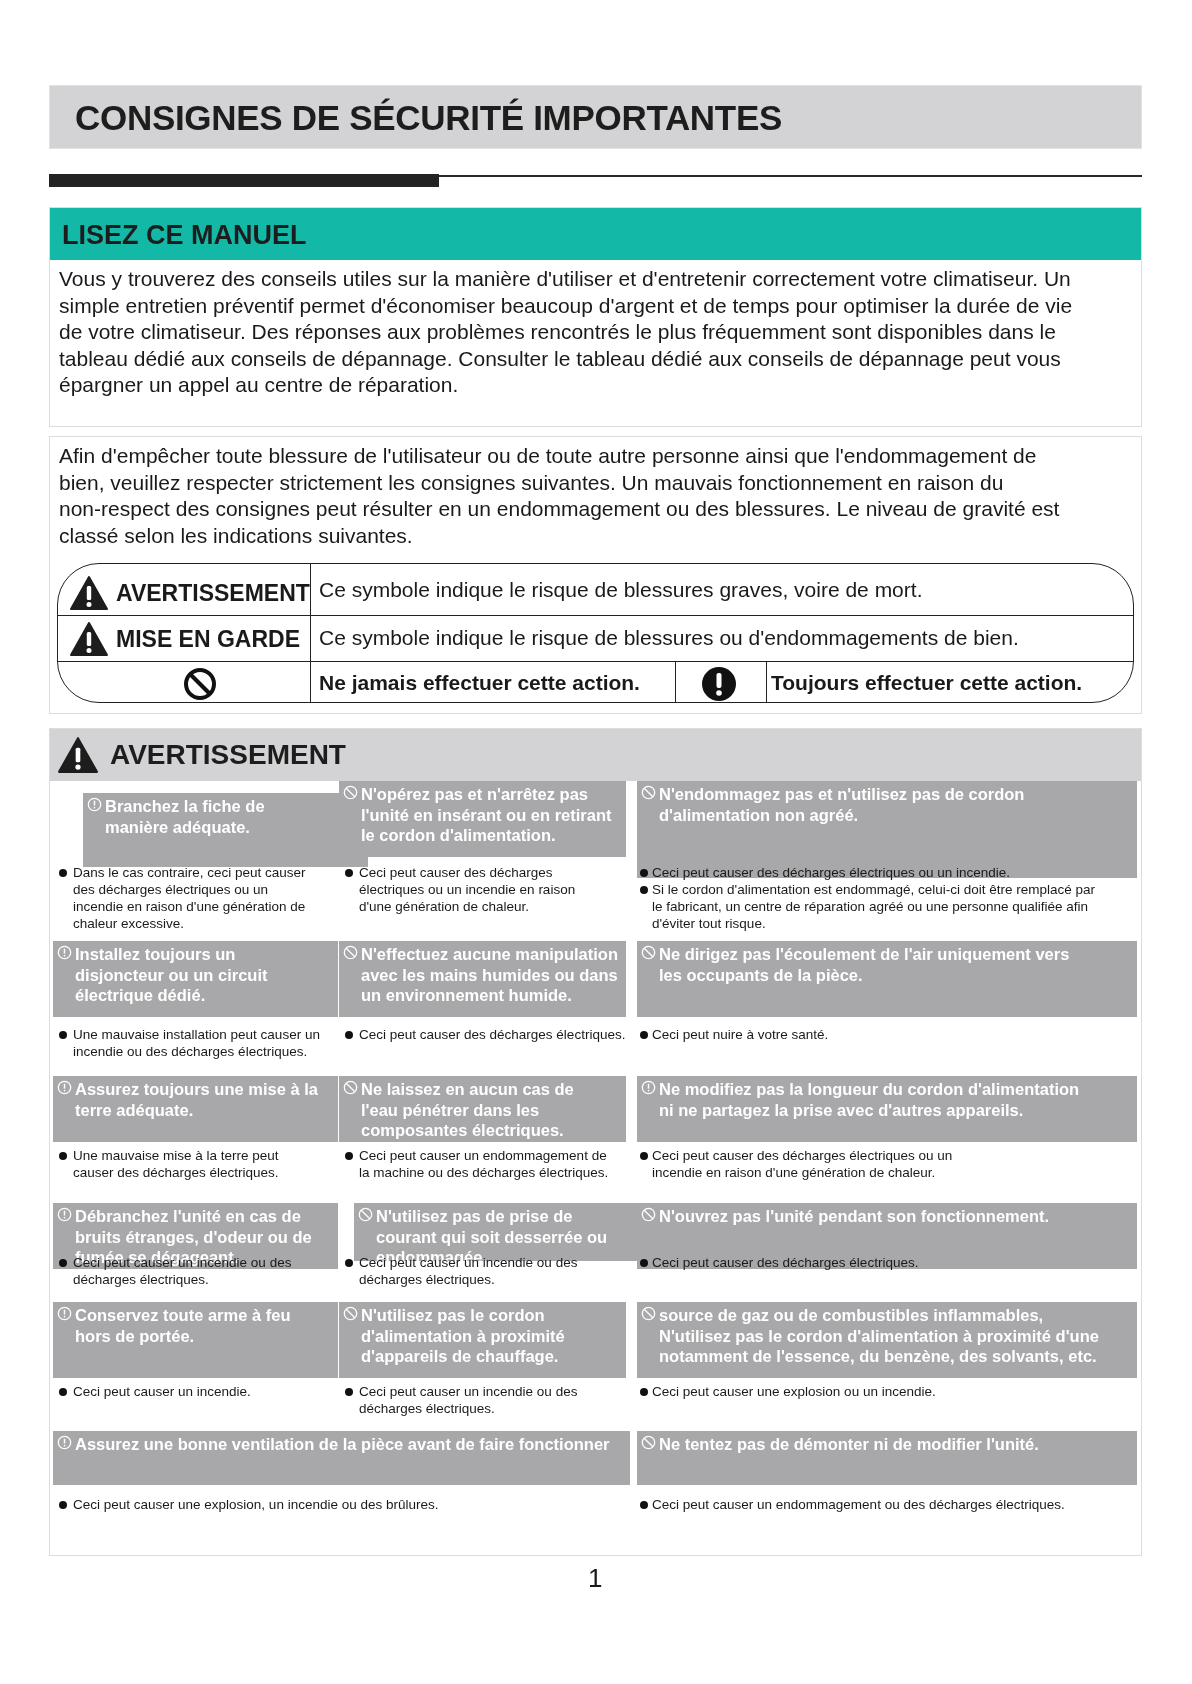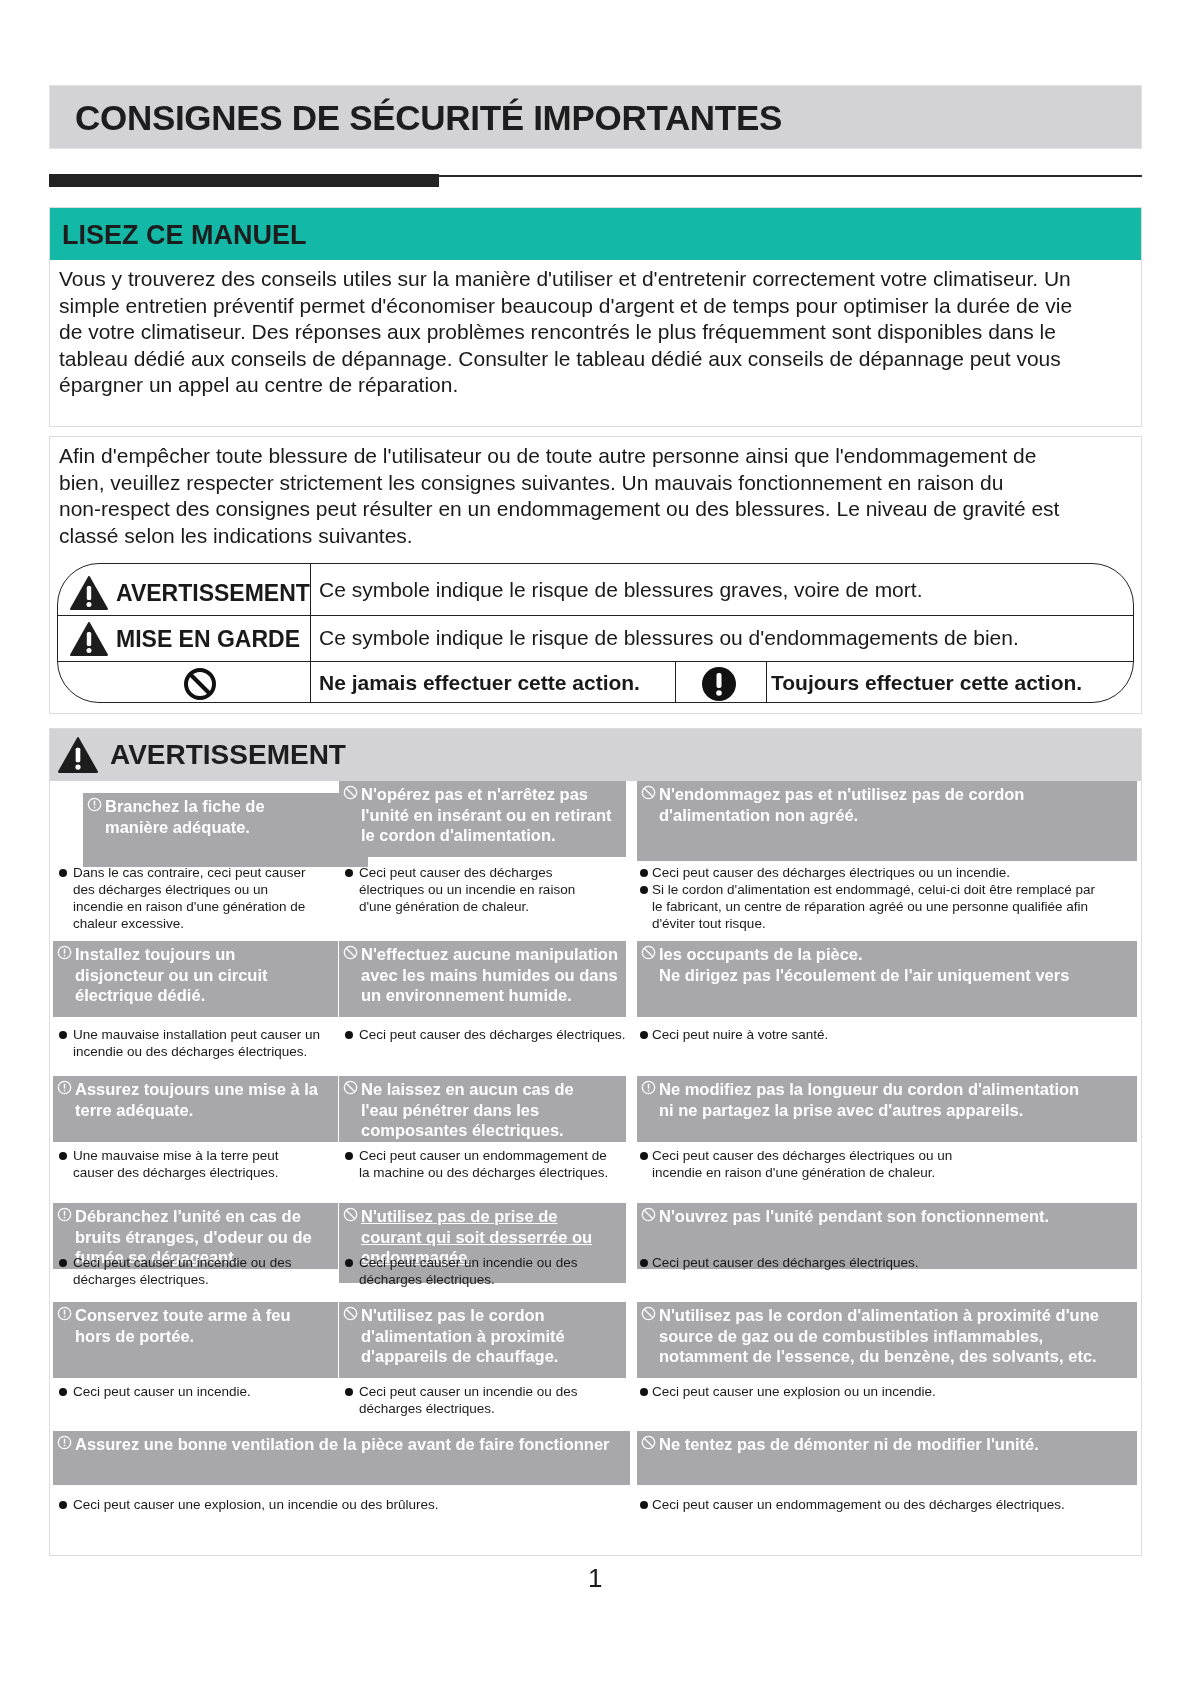--- a/index.html
+++ b/index.html
@@ -148,21 +148,21 @@
         <div>l'unité en insérant ou en retirant</div>
         <div>le cordon d'alimentation.</div>
       </div>
       <div class="cell-body" style="left: 291px; top: 135px; width: 293px;">
         <div class="b">
           <div>Ceci peut causer des décharges</div>
           <div>électriques ou un incendie en raison</div>
           <div>d'une génération de chaleur.</div>
         </div>
       </div>
-      <div class="cell-head" style="left: 587px; top: 52px; width: 500px; height: 80px;">
+      <div class="cell-head" style="left: 587px; top: 52px; width: 500px; height: 97px;">
         <svg class="ic" viewBox="0 0 16 16">
           <circle cx="8" cy="8" r="6.6" fill="none" stroke="#fff" stroke-width="1.4"></circle>
           <line x1="3.4" y1="3.4" x2="12.6" y2="12.6" stroke="#fff" stroke-width="1.4"></line>
         </svg>
         <div>N'endommagez pas et n'utilisez pas de cordon</div>
         <div>d'alimentation non agréé.</div>
       </div>
       <div class="cell-body" style="left: 589px; top: 135px; width: 506px;">
         <div class="b tight">
           <div>Ceci peut causer des décharges électriques ou un incendie.</div>
@@ -201,22 +201,22 @@
       <div class="cell-body" style="left: 291px; top: 297px; width: 293px;">
         <div class="b">
           <div>Ceci peut causer des décharges électriques.</div>
         </div>
       </div>
       <div class="cell-head" style="left: 587px; top: 212px; width: 500px; height: 76px;">
         <svg class="ic" viewBox="0 0 16 16">
           <circle cx="8" cy="8" r="6.6" fill="none" stroke="#fff" stroke-width="1.4"></circle>
           <line x1="3.4" y1="3.4" x2="12.6" y2="12.6" stroke="#fff" stroke-width="1.4"></line>
         </svg>
+        <div>Ne dirigez pas l'écoulement de l'air uniquement vers</div>
         <div>les occupants de la pièce.</div>
-        <div>Ne dirigez pas l'écoulement de l'air uniquement vers</div>
       </div>
       <div class="cell-body" style="left: 589px; top: 297px; width: 506px;">
         <div class="b tight">
           <div>Ceci peut nuire à votre santé.</div>
         </div>
       </div>
       <div class="cell-head" style="left: 3px; top: 347px; width: 285px; height: 66px;">
         <svg class="ic" viewBox="0 0 16 16">
           <circle cx="8" cy="8" r="6.6" fill="none" stroke="#fff" stroke-width="1.4"></circle>
           <rect x="7.2" y="4" width="1.6" height="5.2" fill="#fff"></rect>
@@ -270,21 +270,21 @@
         <div>Débranchez l'unité en cas de</div>
         <div>bruits étranges, d'odeur ou de</div>
         <div>fumée se dégageant.</div>
       </div>
       <div class="cell-body" style="left: 5px; top: 525px; width: 291px;">
         <div class="b">
           <div>Ceci peut causer un incendie ou des</div>
           <div>décharges électriques.</div>
         </div>
       </div>
-      <div class="cell-head" style="left: 289px; top: 474px; width: 287px; height: 80px; text-decoration: underline;">
+      <div class="cell-head" style="left: 304px; top: 474px; width: 287px; height: 58px;">
         <svg class="ic" viewBox="0 0 16 16">
           <circle cx="8" cy="8" r="6.6" fill="none" stroke="#fff" stroke-width="1.4"></circle>
           <line x1="3.4" y1="3.4" x2="12.6" y2="12.6" stroke="#fff" stroke-width="1.4"></line>
         </svg>
         <div>N'utilisez pas de prise de</div>
         <div>courant qui soit desserrée ou</div>
         <div>endommagée.</div>
       </div>
       <div class="cell-body" style="left: 291px; top: 525px; width: 293px;">
         <div class="b">
@@ -331,22 +331,22 @@
         <div class="b">
           <div>Ceci peut causer un incendie ou des</div>
           <div>décharges électriques.</div>
         </div>
       </div>
       <div class="cell-head" style="left: 587px; top: 573px; width: 500px; height: 76px;">
         <svg class="ic" viewBox="0 0 16 16">
           <circle cx="8" cy="8" r="6.6" fill="none" stroke="#fff" stroke-width="1.4"></circle>
           <line x1="3.4" y1="3.4" x2="12.6" y2="12.6" stroke="#fff" stroke-width="1.4"></line>
         </svg>
+        <div>source de gaz ou de combustibles inflammables,</div>
         <div>N'utilisez pas le cordon d'alimentation à proximité d'une</div>
-        <div>source de gaz ou de combustibles inflammables,</div>
         <div>notamment de l'essence, du benzène, des solvants, etc.</div>
       </div>
       <div class="cell-body" style="left: 589px; top: 654px; width: 506px;">
         <div class="b tight">
           <div>Ceci peut causer une explosion ou un incendie.</div>
         </div>
       </div>
       <div class="cell-head" style="left: 3px; top: 702px; width: 577px; height: 54px;">
         <svg class="ic" viewBox="0 0 16 16">
           <circle cx="8" cy="8" r="6.6" fill="none" stroke="#fff" stroke-width="1.4"></circle>

